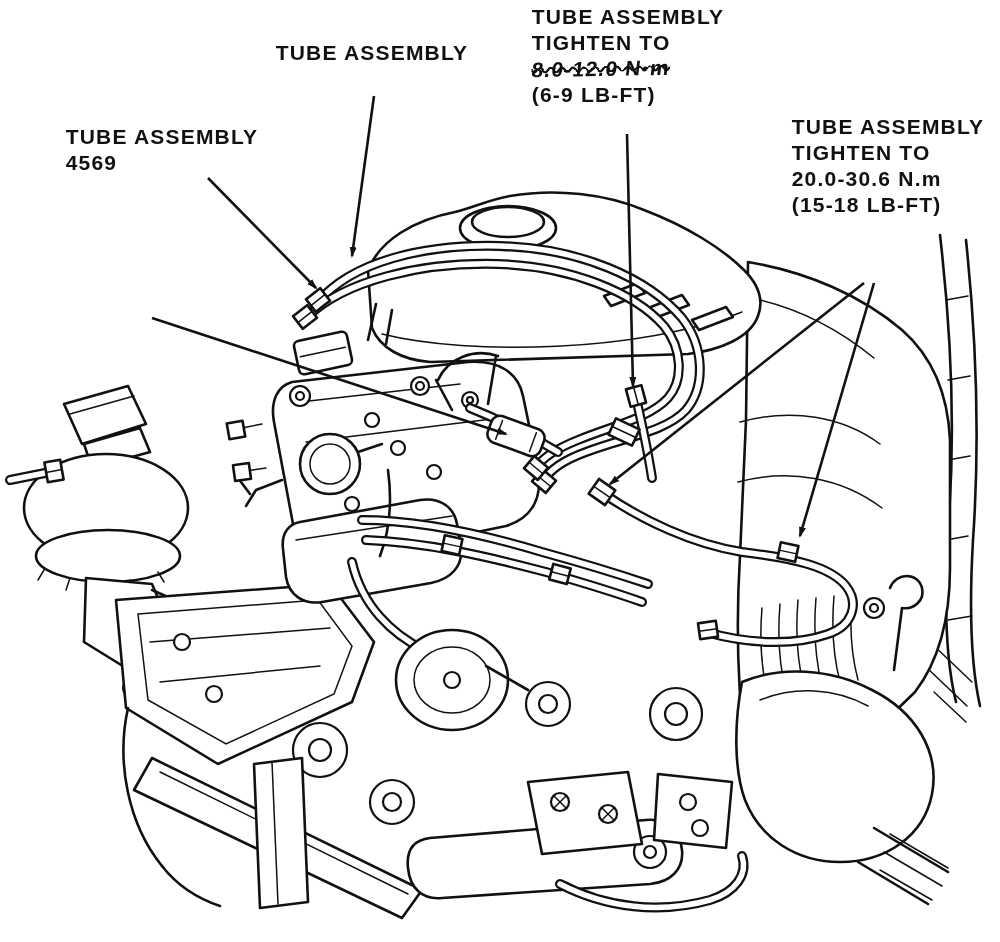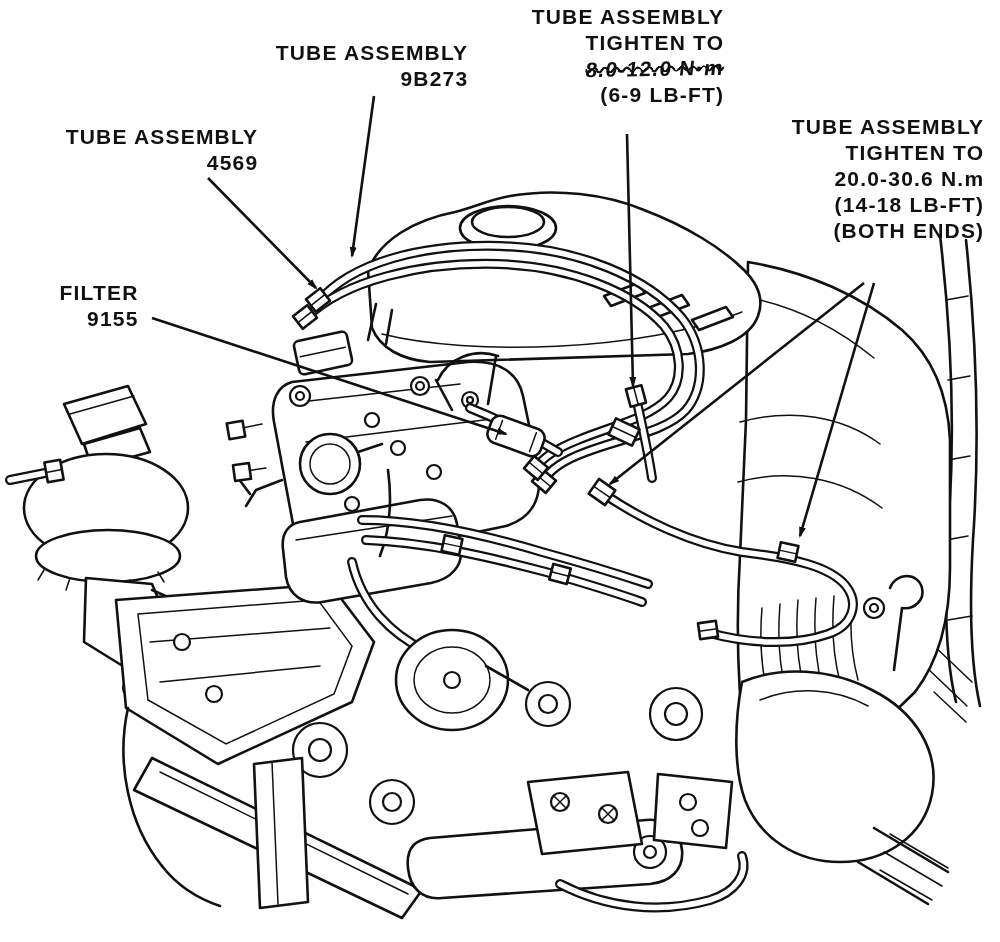--- a/index.html
+++ b/index.html
@@ -12,21 +12,21 @@
   .ln{fill:none;stroke:#111;stroke-width:2.6;stroke-linecap:round;stroke-linejoin:round;}
   .thin{fill:none;stroke:#111;stroke-width:1.5;stroke-linecap:round;}
   .fill{fill:#ffffff;stroke:#111;stroke-width:2.6;stroke-linejoin:round;}
   .bolt{fill:#ffffff;stroke:#111;stroke-width:2.2;}
   .tube-o{fill:none;stroke:#111;stroke-width:10;stroke-linecap:round;stroke-linejoin:round;}
   .tube-i{fill:none;stroke:#ffffff;stroke-width:5.5;stroke-linecap:round;stroke-linejoin:round;}
   .leader{fill:none;stroke:#111;stroke-width:2.6;}
   
   .callout{
     position:absolute;transform:translateX(-50%);
-    text-align:right;font-size:21px;font-weight:600;letter-spacing:1.2px;
+    text-align:left;font-size:21px;font-weight:600;letter-spacing:1.2px;
     line-height:1.24;white-space:nowrap;color:#111;
   }
   .c-9b273{left:372px;top:40px;}
   .c-9a337{left:628px;top:4px;}
   .c-9282{left:162px;top:124px;}
   .c-filter{left:99px;top:280px;}
   .c-9a274{left:888px;top:114px;}
   .scribble{
     display:inline-block;
     text-decoration:line-through;
@@ -260,41 +260,35 @@
       <line class="leader" x1="627" y1="134" x2="633" y2="386" marker-end="url(#arrow)"></line>
       <line class="leader" x1="208" y1="178" x2="316" y2="288" marker-end="url(#arrow)"></line>
       <line class="leader" x1="152" y1="318" x2="506" y2="434" marker-end="url(#arrow)"></line>
       <line class="leader" x1="874" y1="283" x2="800" y2="536" marker-end="url(#arrow)"></line>
       <line class="leader" x1="864" y1="283" x2="610" y2="484" marker-end="url(#arrow)"></line>
     </g>
   </svg>
 
   <div class="callout c-9b273">
     <div>TUBE ASSEMBLY</div>
-    <div>9B273</div>
   </div>
 
   <div class="callout c-9a337">
     <div>TUBE ASSEMBLY</div>
     <div>TIGHTEN TO</div>
     <div><span class="scribble">8.0-12.0 N·m</span></div>
     <div>(6-9 LB-FT)</div>
   </div>
 
   <div class="callout c-9282">
     <div>TUBE ASSEMBLY</div>
     <div>4569</div>
   </div>
 
-  <div class="callout c-filter">
-    <div>FILTER</div>
-    <div>9155</div>
-  </div>
 
   <div class="callout c-9a274">
     <div>TUBE ASSEMBLY</div>
     <div>TIGHTEN TO</div>
     <div>20.0-30.6 N.m</div>
-    <div>(14-18 LB-FT)</div>
-    <div>(BOTH ENDS)</div>
+    <div>(15-18 LB-FT)</div>
   </div>
 
 </div>
 
 </body></html>

